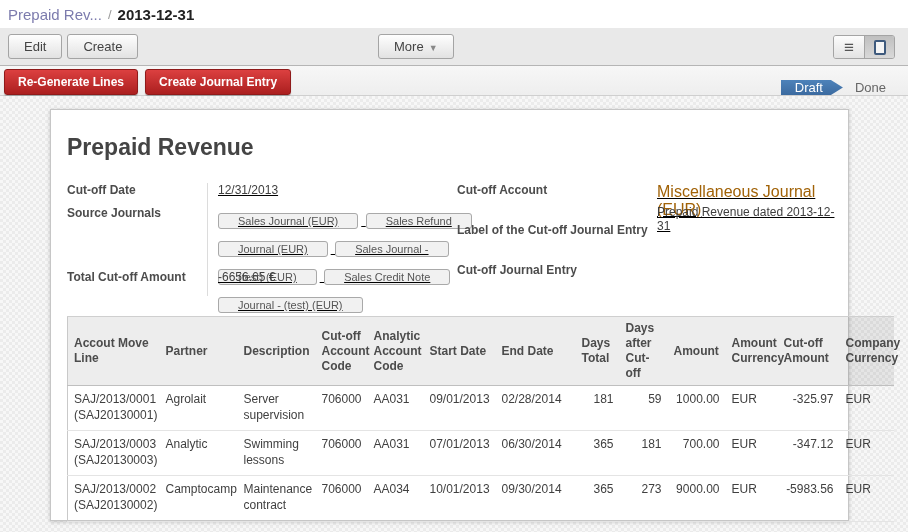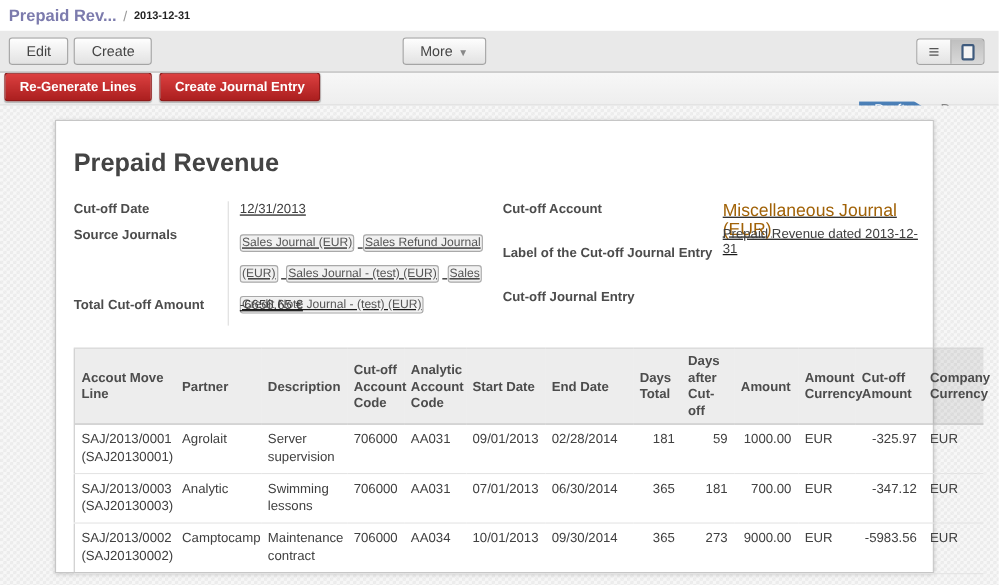--- a/index.html
+++ b/index.html
@@ -1,44 +1,44 @@
 <!DOCTYPE html>
 <html><head>
 <meta charset="utf-8">
 <style>
   * { margin:0; padding:0; box-sizing:border-box; }
   html,body { width:908px; height:532px; overflow:hidden;
     font-family:"Liberation Sans", sans-serif; background:#fff; }
 
   
   .top-bar { height:28px; background:#fff; display:flex; align-items:center; padding-left:8px; }
-  .crumb-parent { color:#7c7bad; font-weight:bold; font-size:15px; cursor:pointer; }
+  .crumb-parent { color:#7c7bad; font-weight:normal; font-size:15px; cursor:pointer; }
   .crumb-sep { color:#999; font-size:13px; margin:0 6px; }
-  .crumb-current { color:#222; font-weight:bold; font-size:10px; }
+  .crumb-current { color:#222; font-weight:bold; font-size:15px; }
 
   
   .action-bar { height:38px; background:#e9e9e9; border-bottom:1px solid #b5b5b5;
     position:relative; display:flex; align-items:center; padding:0 8px; }
   .btn { background:linear-gradient(#fefefe,#e2e2e2); border:1px solid #a4a4a4;
     border-radius:3px; color:#444; font-size:13px; padding:4px 15px; margin-right:5px;
     cursor:pointer; font-family:inherit; }
-  .btn-more { position:absolute; left:366px; top:6px; }
+  .btn-more { position:absolute; left:378px; top:6px; }
   .caret { display:inline-block; font-size:9px; color:#888; margin-left:5px; }
 
   .switcher { position:absolute; right:13px; top:7px; display:flex; height:24px;
     border:1px solid #a4a4a4; border-radius:3px; overflow:hidden; }
   .sw-btn { width:30px; display:flex; align-items:center; justify-content:center;
     background:linear-gradient(#fcfcfc,#e3e3e3); cursor:pointer; }
   .sw-btn.active { background:linear-gradient(#bfbfbf,#d9d9d9); border-left:1px solid #a4a4a4; }
   .list-glyph { font-size:17px; font-weight:bold; color:#555; line-height:1; }
   .form-glyph { width:12px; height:15px; border:2px solid #3e5a7d; border-radius:2px; background:#f5f5f5; }
 
   
   .status-bar { height:30px; background:linear-gradient(#f7f7f7,#eeeeee);
-    border-bottom:1px solid #cfcfcf; display:flex; align-items:flex-start;flex-direction:column; }
+    border-bottom:1px solid #cfcfcf; display:flex; align-items:flex-end; }
   .status-left { display:flex; align-items:center; padding-left:4px; }
   .btn-red { background:linear-gradient(#dc4040,#ab1f1f); border:1px solid #8f1a1a;
     border-radius:3px; color:#fff; font-weight:bold; font-size:12px; padding:5px 13px;
     margin-right:7px; cursor:pointer; box-shadow:0 1px 1px rgba(0,0,0,.25); font-family:inherit; }
   .status-right { margin-left:auto; display:flex; align-items:stretch; margin-right:10px; }
   .stage-draft { background:linear-gradient(#4d82ba,#3c6ba0); color:#fff; font-size:13px;
     display:flex; align-items:center; padding:0 20px 0 14px;
     clip-path:polygon(0 0, calc(100% - 12px) 0, 100% 50%, calc(100% - 12px) 100%, 0 100%); }
   .stage-done { color:#666; font-size:13px; display:flex; align-items:center; padding:0 12px 0 12px; }
 
@@ -64,21 +64,21 @@
   .col-values { display:flex; flex-direction:column;text-decoration:underline; }
   .group-left .col-values { border-left:1px solid #dcdcdc; padding-left:10px; width:250px; }
   .group-right .col-values { width:185px; }
   .lbl { font-size:12px; font-weight:bold; color:#4c4c4c; }
   .val { font-size:12px; color:#404040; }
   .val-link { font-size:16px; color:#a16207; cursor:pointer; }
   .rh-23 { height:23px; } .rh-26 { height:26px; } .rh-64 { height:64px; }
   .rh-22 { height:22px; } .rh-40 { height:40px; }
   .tags-box { width:238px; line-height:1.75; }
   .tag { display:inline; background:#f1f1f1; border:1px solid #a9a9a9; border-radius:3px;
-    padding:1px 1px; margin-right:3px; font-size:11px; color:#555;
+    padding:1px 19px; margin-right:3px; font-size:11px; color:#555;
     -webkit-box-decoration-break:clone; box-decoration-break:clone; }
 
   
   .lines-wrap { margin-top:20px; }
   table.lines { border-collapse:collapse; table-layout:fixed; width:826px; font-size:12px; }
   table.lines th { background:rgba(0,0,0,0.07); color:#4c4c4c; font-weight:bold;
     text-align:left; vertical-align:middle; padding:4px 6px; line-height:1.25;
     border-top:1px solid #cfcfcf; border-bottom:1px solid #bfbfbf; cursor:pointer; }
   table.lines td { vertical-align:top; padding:6px 6px 7px 6px; color:#404040;
     border-bottom:1px solid #e4e4e4; line-height:1.3; min-height:38px; }

